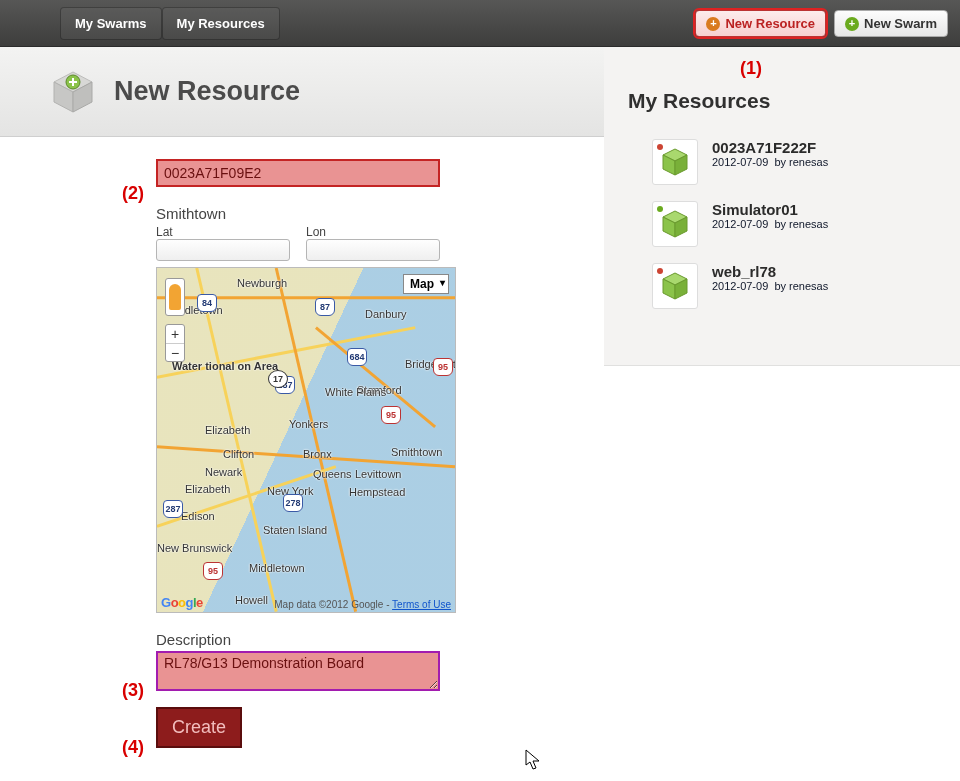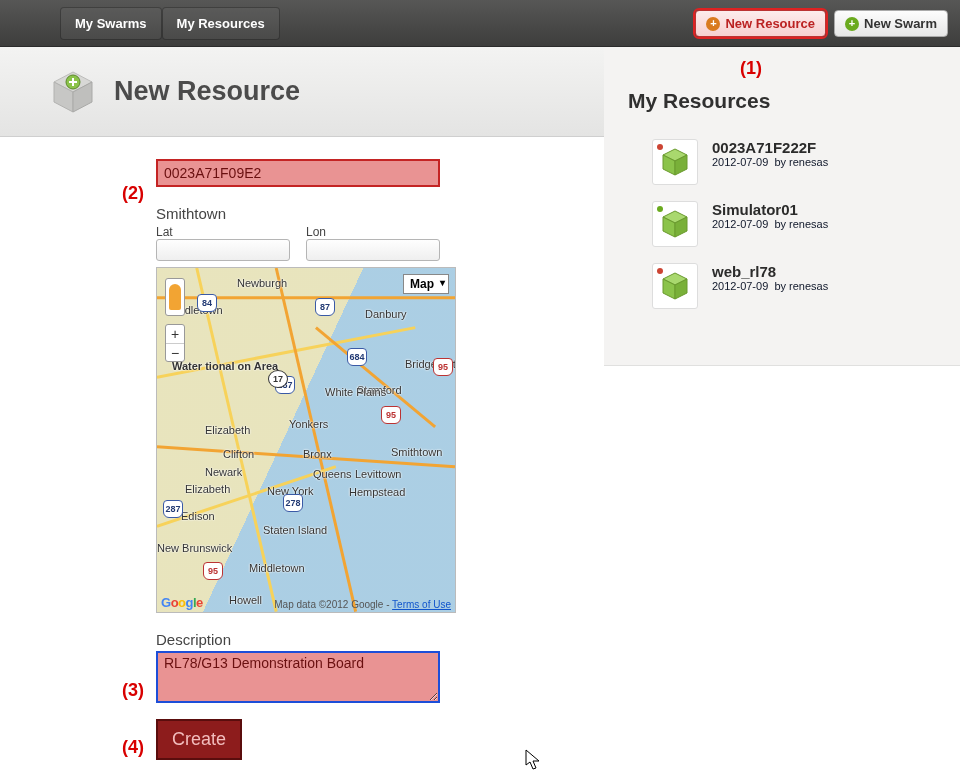--- a/index.html
+++ b/index.html
@@ -108,23 +108,23 @@
     height: 28px;
     background: #e99393;
     border: 2px solid #c42424;
     color: #6a1010;
     padding: 4px 6px;
     font-size: 14px;
     outline: none;
   }
   .hl-text {
     width: 284px;
-    height: 52px;
+    height: 40px;
     background: #e99393;
-    border: 2px solid #1d4ed8;
+    border: 2px solid #a21caf;
     color: #6a1010;
     padding: 2px 6px;
     font-size: 14px;
     resize: both;
     font-family: inherit;
   }
   .lat-lon-row { display: flex; gap: 16px; width: 284px; }
   .small-label { font-size: 12px; color: #444; }
   .small-col { flex: 1; }
   .small-input {
@@ -410,21 +410,21 @@
           <div class="map-city" style="left: 110px; top: 217px;">New York</div>
           <div class="map-city" style="left: 146px; top: 180px;">Bronx</div>
           <div class="map-city" style="left: 156px; top: 200px;">Queens</div>
           <div class="map-city" style="left: 198px; top: 200px;">Levittown</div>
           <div class="map-city" style="left: 192px; top: 218px;">Hempstead</div>
           <div class="map-city" style="left: 234px; top: 178px;">Smithtown</div>
           <div class="map-city" style="left: 106px; top: 256px;">Staten Island</div>
           <div class="map-city" style="left: 24px; top: 242px;">Edison</div>
           <div class="map-city" style="left: 0px; top: 274px;">New Brunswick</div>
           <div class="map-city" style="left: 92px; top: 294px;">Middletown</div>
-          <div class="map-city" style="left: 72px; top: 326px;">Howell</div>
+          <div class="map-city" style="left: 78px; top: 326px;">Howell</div>
           <div class="map-city" style="left: 15px; top: 92px; font-weight: bold;">Water tional on Area</div>
         </div>
       <div id="map-shields">
           <div class="shield " style="left: 158px; top: 30px;">87</div>
           <div class="shield " style="left: 40px; top: 26px;">84</div>
           <div class="shield " style="left: 190px; top: 80px;">684</div>
           <div class="shield " style="left: 118px; top: 108px;">287</div>
           <div class="shield route" style="left: 82px; top: 102px;">17</div>
           <div class="shield " style="left: 6px; top: 232px;">287</div>
           <div class="shield " style="left: 126px; top: 226px;">278</div>

